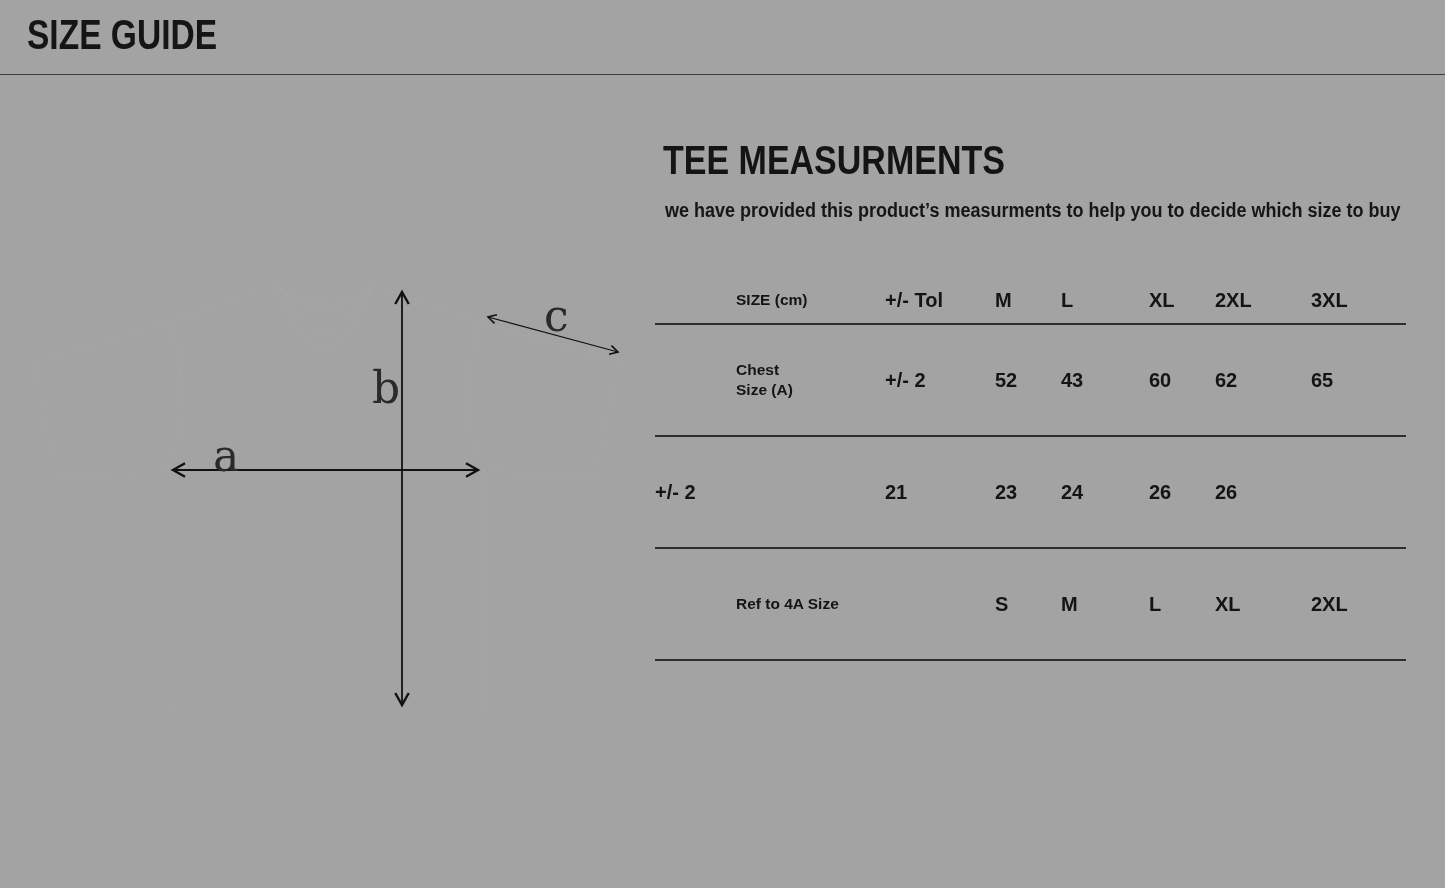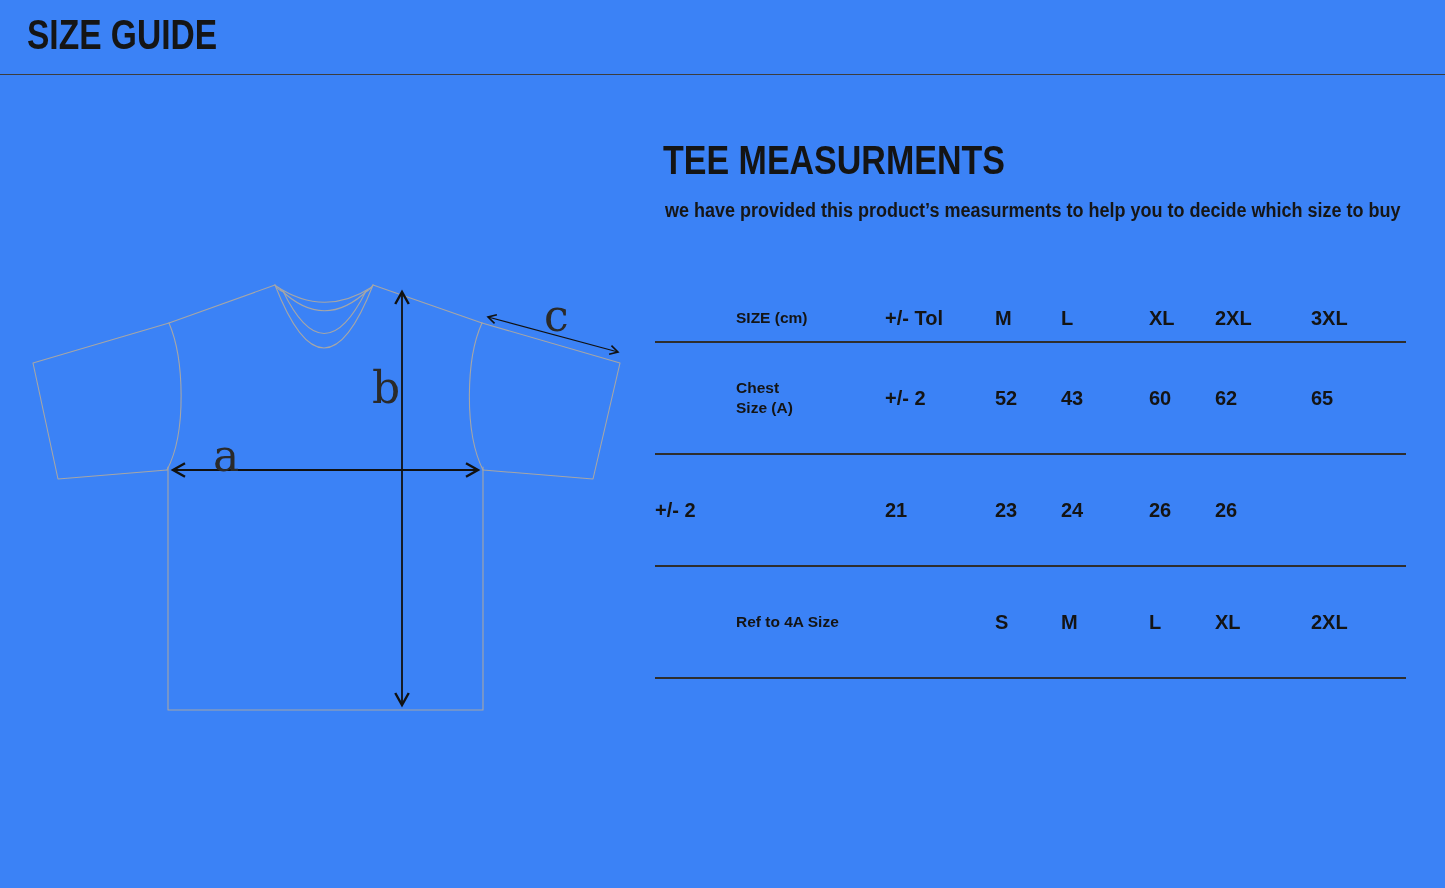--- a/index.html
+++ b/index.html
@@ -1,18 +1,18 @@
 <!DOCTYPE html>
 <html><head>
 <meta charset="utf-8">
 <style>
   html,body{margin:0;padding:0;background:#ffffff;}
   body{width:1445px;height:888px;position:relative;overflow:hidden;
        font-family:"Liberation Sans",sans-serif;color:#1a1a1a;}
-  .stage{position:absolute;inset:0;background:#3b82f6;}
+  .stage{position:absolute;inset:0;background:#a3a3a3;}
 
   
   .page-title{position:absolute;left:27px;top:10px;font-size:43px;font-weight:600;
               color:#151515;letter-spacing:0px;transform:scaleX(0.78);transform-origin:left top;
               white-space:nowrap;}
   .top-divider{position:absolute;left:0;top:74px;width:1445px;height:1px;background:#3d3d3d;}
 
   
   .diagram-svg{position:absolute;left:0;top:0;width:660px;height:760px;pointer-events:none;}
   .dim-label{position:absolute;font-family:"DejaVu Serif",serif;color:#2a2a2a;line-height:1;}
@@ -20,21 +20,21 @@
   .lbl-b{left:372px;top:366px;font-size:44px;}
   .lbl-c{left:544px;top:294px;font-size:44px;}
 
   
   .section-heading{position:absolute;left:663px;top:138px;font-size:40px;font-weight:600;
                    color:#141414;transform:scaleX(0.85);transform-origin:left top;white-space:nowrap;}
   .section-sub{position:absolute;left:665px;top:199px;font-size:20px;font-weight:700;
                color:#161616;transform:scaleX(0.90);transform-origin:left top;white-space:nowrap;}
 
   
-  .size-table{position:absolute;left:655px;top:295px;width:751px;}
+  .size-table{position:absolute;left:655px;top:277px;width:751px;}
   .t-row{display:grid;grid-template-columns:230px 110px 66px 88px 66px 96px 95px;
          align-items:center;border-bottom:2px solid #2e2e2e;box-sizing:border-box;}
   .t-head{height:48px;}
   .t-body-row{height:112px;}
   .cell{text-align:left;font-size:20px;font-weight:600;color:#141414;}
   .cell-label{text-align:left;padding-left:81px;font-size:15.5px;line-height:20px;
               font-weight:600;color:#141414;}
   .cell-label span{display:block;}
   .cell-label span:empty{display:none;}
   .head-label{font-size:15.5px;}

